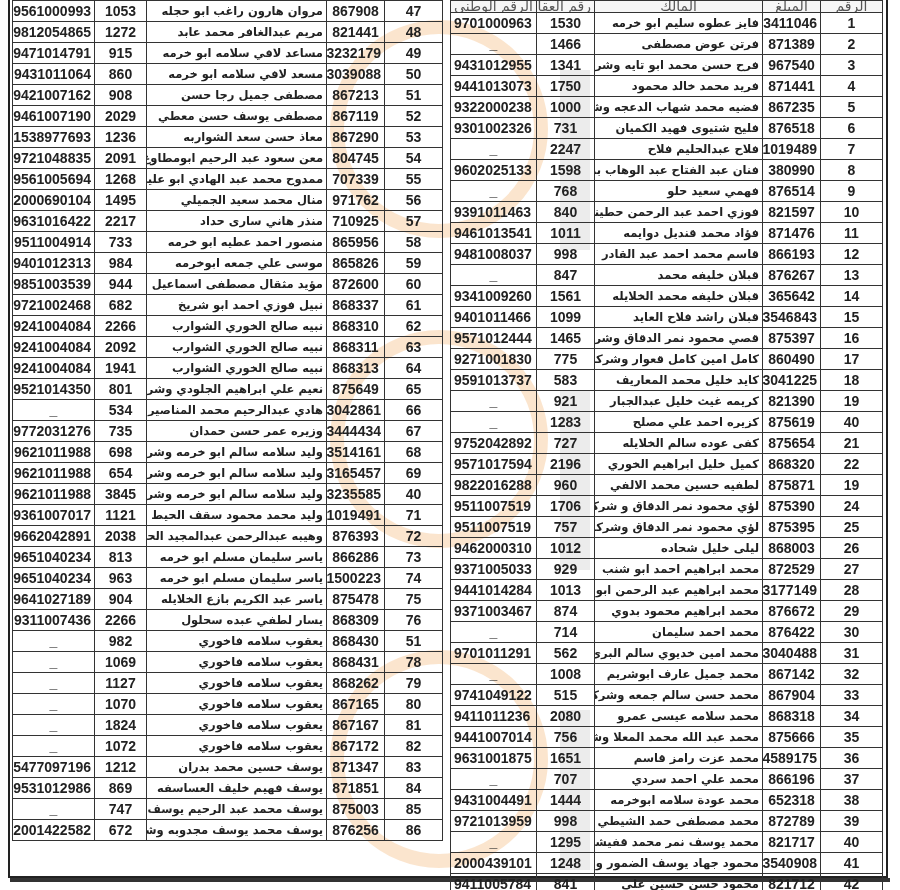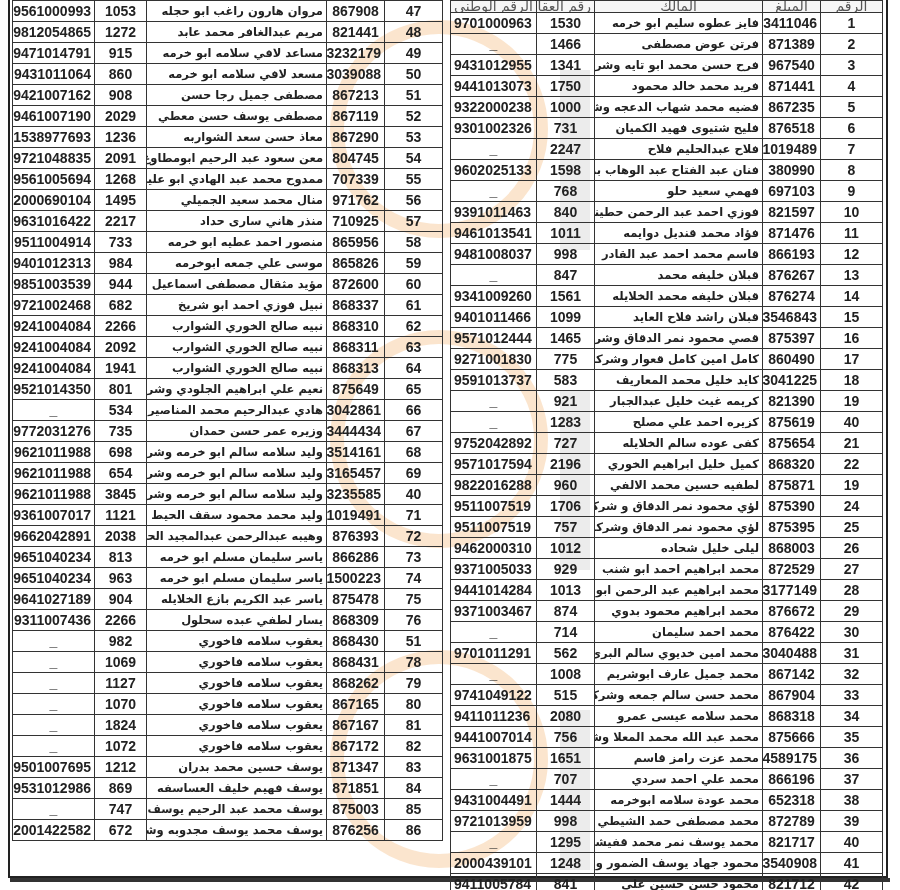--- a/index.html
+++ b/index.html
@@ -108,21 +108,21 @@
         </tr>
         <tr>
           <td class="c-num">8</td>
           <td class="c-amt">380990</td>
           <td class="c-name">فنان عبد الفتاح عبد الوهاب بدر</td>
           <td class="c-prop">1598</td>
           <td class="c-nat">9602025133</td>
         </tr>
         <tr>
           <td class="c-num">9</td>
-          <td class="c-amt">697103</td>
+          <td class="c-amt">876514</td>
           <td class="c-name">فهمي سعيد   حلو</td>
           <td class="c-prop">768</td>
           <td class="c-nat dash">_</td>
         </tr>
         <tr>
           <td class="c-num">10</td>
           <td class="c-amt">821597</td>
           <td class="c-name">فوزي احمد عبد الرحمن حطيني</td>
           <td class="c-prop">840</td>
           <td class="c-nat">9391011463</td>
@@ -143,21 +143,21 @@
         </tr>
         <tr>
           <td class="c-num">13</td>
           <td class="c-amt">876267</td>
           <td class="c-name">قبلان خليفه   محمد</td>
           <td class="c-prop">847</td>
           <td class="c-nat dash">_</td>
         </tr>
         <tr>
           <td class="c-num">14</td>
-          <td class="c-amt">876274</td>
+          <td class="c-amt">365642</td>
           <td class="c-name">قبلان خليفه محمد الخلايله</td>
           <td class="c-prop">1561</td>
           <td class="c-nat">9341009260</td>
         </tr>
         <tr>
           <td class="c-num">15</td>
           <td class="c-amt">3546843</td>
           <td class="c-name">قبلان راشد فلاح العايد</td>
           <td class="c-prop">1099</td>
           <td class="c-nat">9401011466</td>
@@ -613,21 +613,21 @@
           <td class="c-amt">867172</td>
           <td class="c-name">يعقوب سلامه   فاخوري</td>
           <td class="c-prop">1072</td>
           <td class="c-nat dash">_</td>
         </tr>
         <tr>
           <td class="c-num">83</td>
           <td class="c-amt">871347</td>
           <td class="c-name">يوسف حسين محمد بدران</td>
           <td class="c-prop">1212</td>
-          <td class="c-nat">9501007695</td>
+          <td class="c-nat">5477097196</td>
         </tr>
         <tr>
           <td class="c-num">84</td>
           <td class="c-amt">871851</td>
           <td class="c-name">يوسف فهيم خليف العساسفه</td>
           <td class="c-prop">869</td>
           <td class="c-nat">9531012986</td>
         </tr>
         <tr>
           <td class="c-num">85</td>

